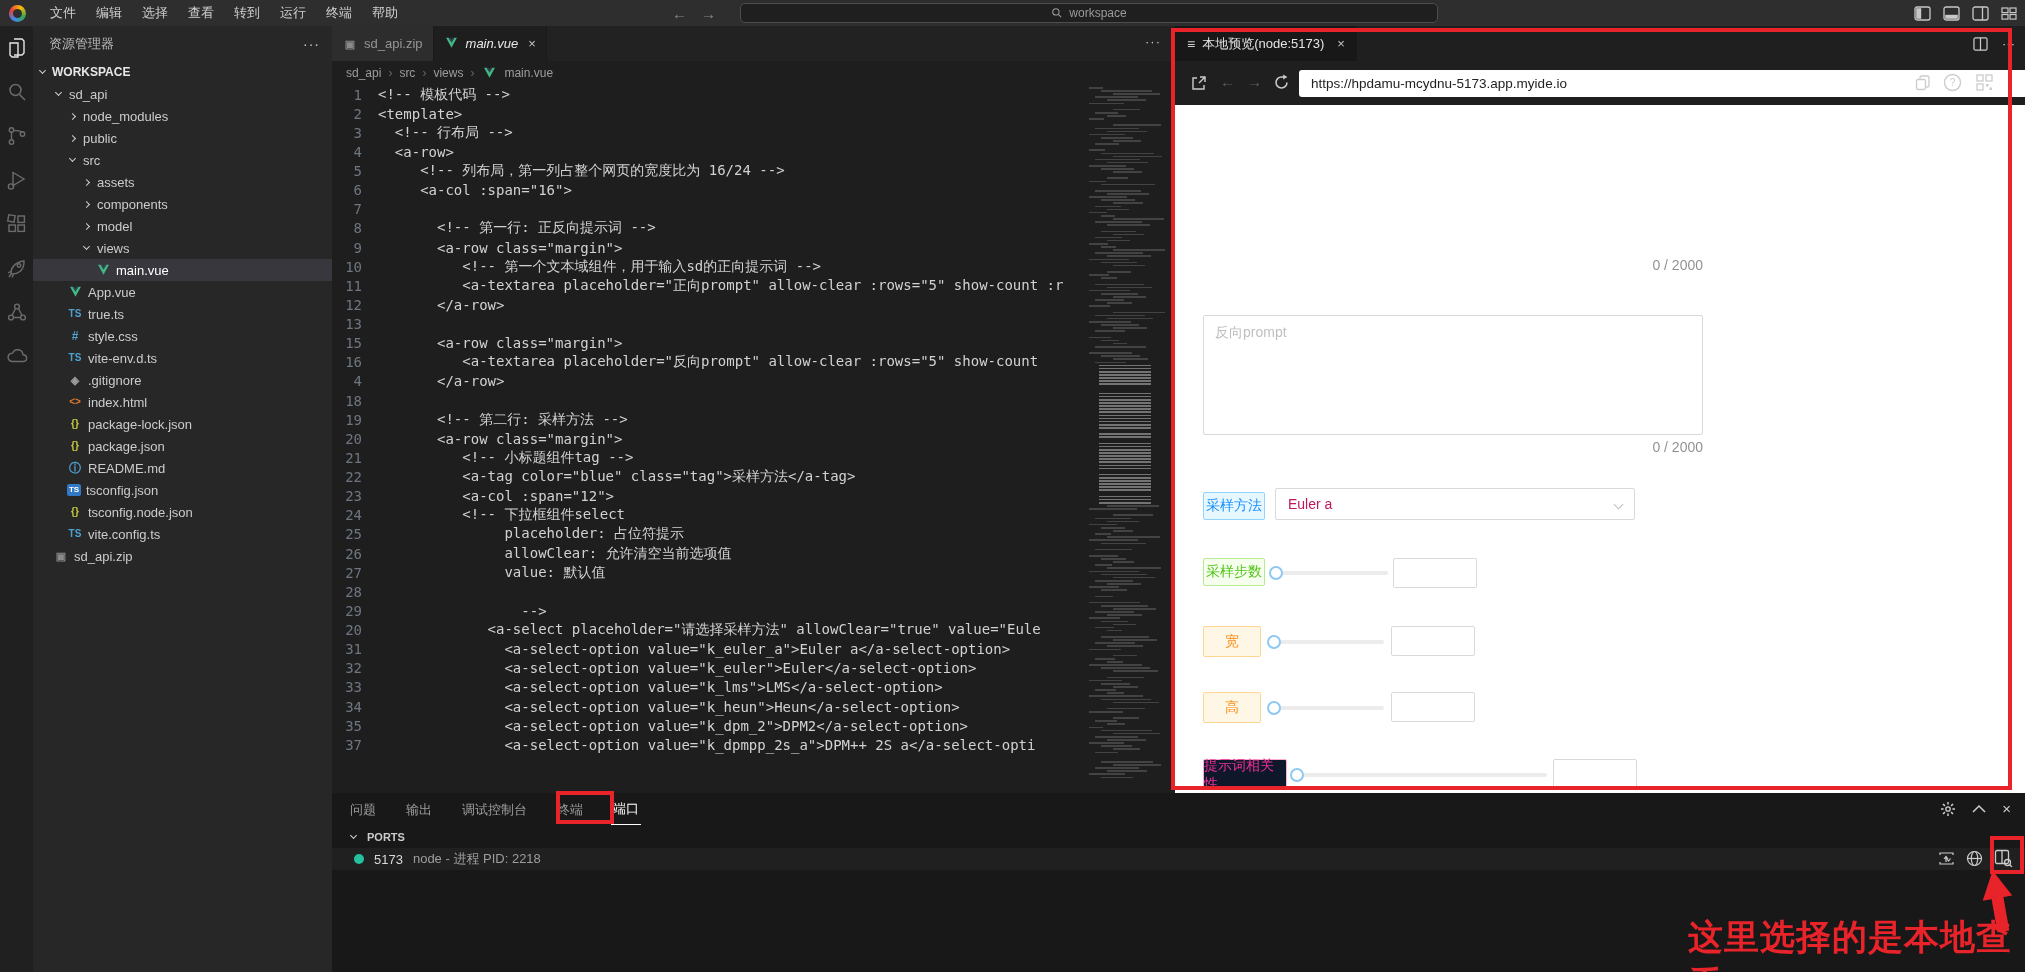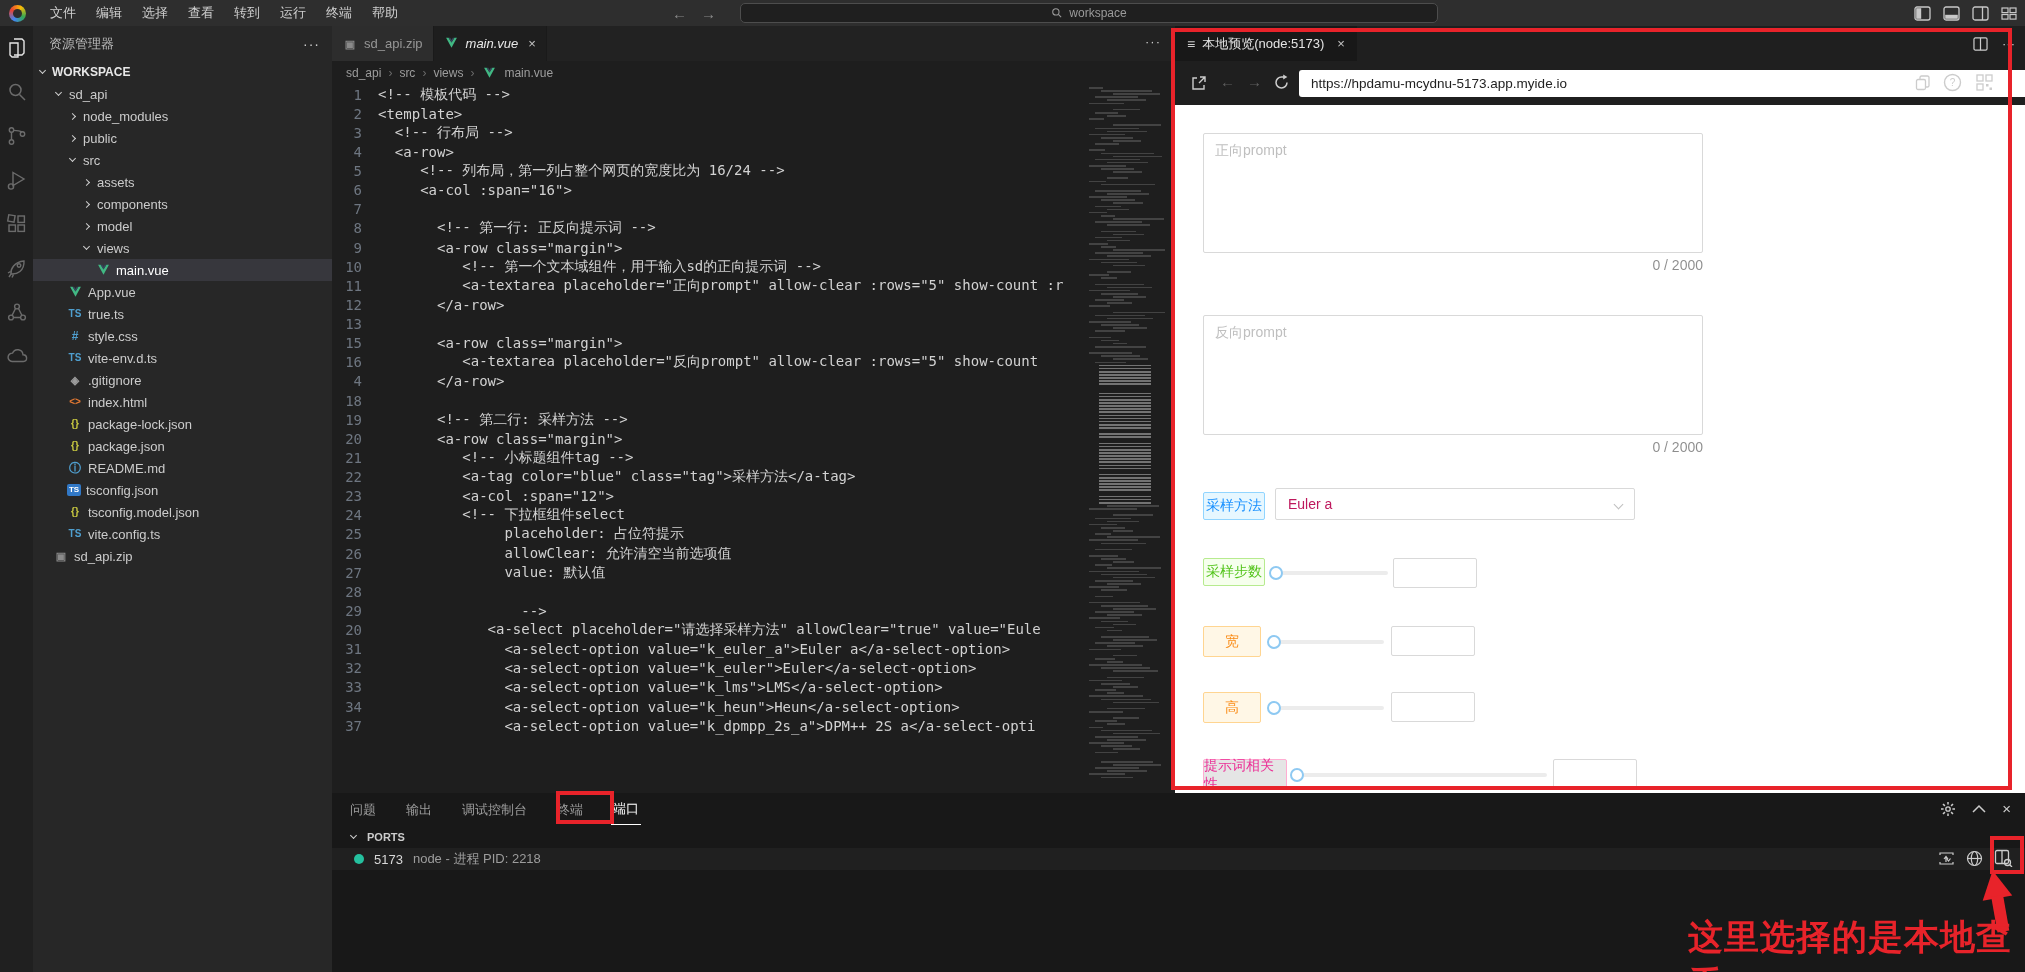--- a/index.html
+++ b/index.html
@@ -68,21 +68,21 @@
   .webview{position:absolute;left:0;top:79px;width:850px;height:688px;background:#ffffff;overflow:hidden}
   .ta{position:absolute;left:28px;width:500px;height:120px;border:1px solid #d9d9d9;border-radius:2px;
     resize:none;padding:8px 11px;font-size:14px;font-family:"Liberation Sans",sans-serif;color:#333}
   .ta::placeholder{color:#bfbfbf}
   .counter{position:absolute;left:28px;width:500px;text-align:right;font-size:14px;color:rgba(0,0,0,.45)}
   .atag{position:absolute;height:28px;border-radius:2px;border:1px solid;font-size:14px;
     display:flex;align-items:center;justify-content:center}
   .atag.blue{background:#e6f7ff;border-color:#91d5ff;color:#1890ff}
   .atag.green{background:#f6ffed;border-color:#b7eb8f;color:#52c41a}
   .atag.orange{background:#fff7e6;border-color:#ffd591;color:#fa8c16}
-  .atag.pink{background:#e5e5e5;border-color:#ffadd2;color:#eb2f96}
+  .atag.pink{background:#0f172a;border-color:#ffadd2;color:#eb2f96}
   .aselect{position:absolute;height:32px;background:#fff;border:1px solid #d9d9d9;border-radius:2px;
     display:flex;align-items:center;padding:12px 12px;font-size:14px;color:#be185d}
   .sel-arrow{position:absolute;right:12px;top:12px;width:7px;height:7px;border-right:1.4px solid #bfbfbf;
     border-bottom:1.4px solid #bfbfbf;transform:rotate(45deg)}
   .rail{position:absolute;height:4px;background:#ececec;border-radius:2px}
   .handle{position:absolute;width:14px;height:14px;border-radius:50%;background:#fff;border:2px solid #8ec9f2}
   .numbox{position:absolute;width:84px;height:30px;background:#fff;border:1px solid #d9d9d9;border-radius:2px}
   
   .panel{position:absolute;left:332px;top:793px;width:1693px;height:179px;background:#181818}
   .panel-tabs{height:33px;display:flex;align-items:center;gap:26px;padding-left:16px;position:relative}
@@ -292,21 +292,21 @@
       <div class="tree-row" style="padding-left: 34px;">
         <span class="ficon" style="color: rgb(79, 159, 207); font-size: 12px;">ⓘ</span>
         <span>README.md</span>
       </div>
       <div class="tree-row" style="padding-left: 34px;">
         <span class="ficon badge" style="color: rgb(255, 255, 255);">TS</span>
         <span>tsconfig.json</span>
       </div>
       <div class="tree-row" style="padding-left: 34px;">
         <span class="ficon" style="color: rgb(203, 203, 65); font-size: 10px;">{}</span>
-        <span>tsconfig.model.json</span>
+        <span>tsconfig.node.json</span>
       </div>
       <div class="tree-row" style="padding-left: 34px;">
         <span class="ficon" style="color: rgb(79, 159, 207);">TS</span>
         <span>vite.config.ts</span>
       </div>
       <div class="tree-row" style="padding-left: 20px;">
         <span class="ficon" style="color: rgb(138, 138, 138); font-size: 11px;">▣</span>
         <span>sd_api.zip</span>
       </div>
     </div>
@@ -465,20 +465,24 @@
         <span class="gutter">32</span>
         <pre>               &lt;a-select-option value="k_euler"&gt;Euler&lt;/a-select-option&gt;</pre>
       </div>
       <div class="code-line">
         <span class="gutter">33</span>
         <pre>               &lt;a-select-option value="k_lms"&gt;LMS&lt;/a-select-option&gt;</pre>
       </div>
       <div class="code-line">
         <span class="gutter">34</span>
         <pre>               &lt;a-select-option value="k_heun"&gt;Heun&lt;/a-select-option&gt;</pre>
+      </div>
+      <div class="code-line">
+        <span class="gutter">35</span>
+        <pre>               &lt;a-select-option value="k_dpm_2"&gt;DPM2&lt;/a-select-option&gt;</pre>
       </div>
       <div class="code-line">
         <span class="gutter">37</span>
         <pre>               &lt;a-select-option value="k_dpmpp_2s_a"&gt;DPM++ 2S a&lt;/a-select-opti</pre>
       </div>
     </div>
   <div class="minimap" id="minimap">
       <div class="mm-bar" style="left: 4px; width: 14px; top: 0px; opacity: 0.22;"></div>
       <div class="mm-bar" style="left: 16px; width: 51px; top: 3.12px; opacity: 0.22;"></div>
       <div class="mm-bar" style="left: 28px; width: 47px; top: 6.24px; opacity: 0.22;"></div>
@@ -713,21 +717,20 @@
     <svg class="icon" style="position:absolute;right:32px;top:13px" width="17" height="17" viewBox="0 0 17 17">
       <rect x="1" y="1" width="6" height="6" fill="none" stroke="#cccccc" stroke-width="1.3"></rect>
       <rect x="10" y="1" width="6" height="6" fill="none" stroke="#cccccc" stroke-width="1.3"></rect>
       <rect x="1" y="10" width="6" height="6" fill="none" stroke="#cccccc" stroke-width="1.3"></rect>
       <rect x="10" y="10" width="2.5" height="2.5" fill="#cccccc"></rect>
       <rect x="13.5" y="13.5" width="2.5" height="2.5" fill="#cccccc"></rect>
     </svg>
   </div>
 
   <div class="webview">
-    <textarea class="ta" style="top: 28px;" placeholder="正向prompt"></textarea>
     <div class="counter" style="top:152px">0 / 2000</div>
 
     <textarea class="ta" style="top: 210px;" placeholder="反向prompt"></textarea>
     <div class="counter" style="top:334px">0 / 2000</div>
 
     <div class="atag blue" style="left:28px;top:387px;width:62px">采样方法</div>
     <div class="aselect" style="left:100px;top:383px;width:360px">
       <span>Euler a</span>
       <span class="sel-arrow"></span>
     </div>

